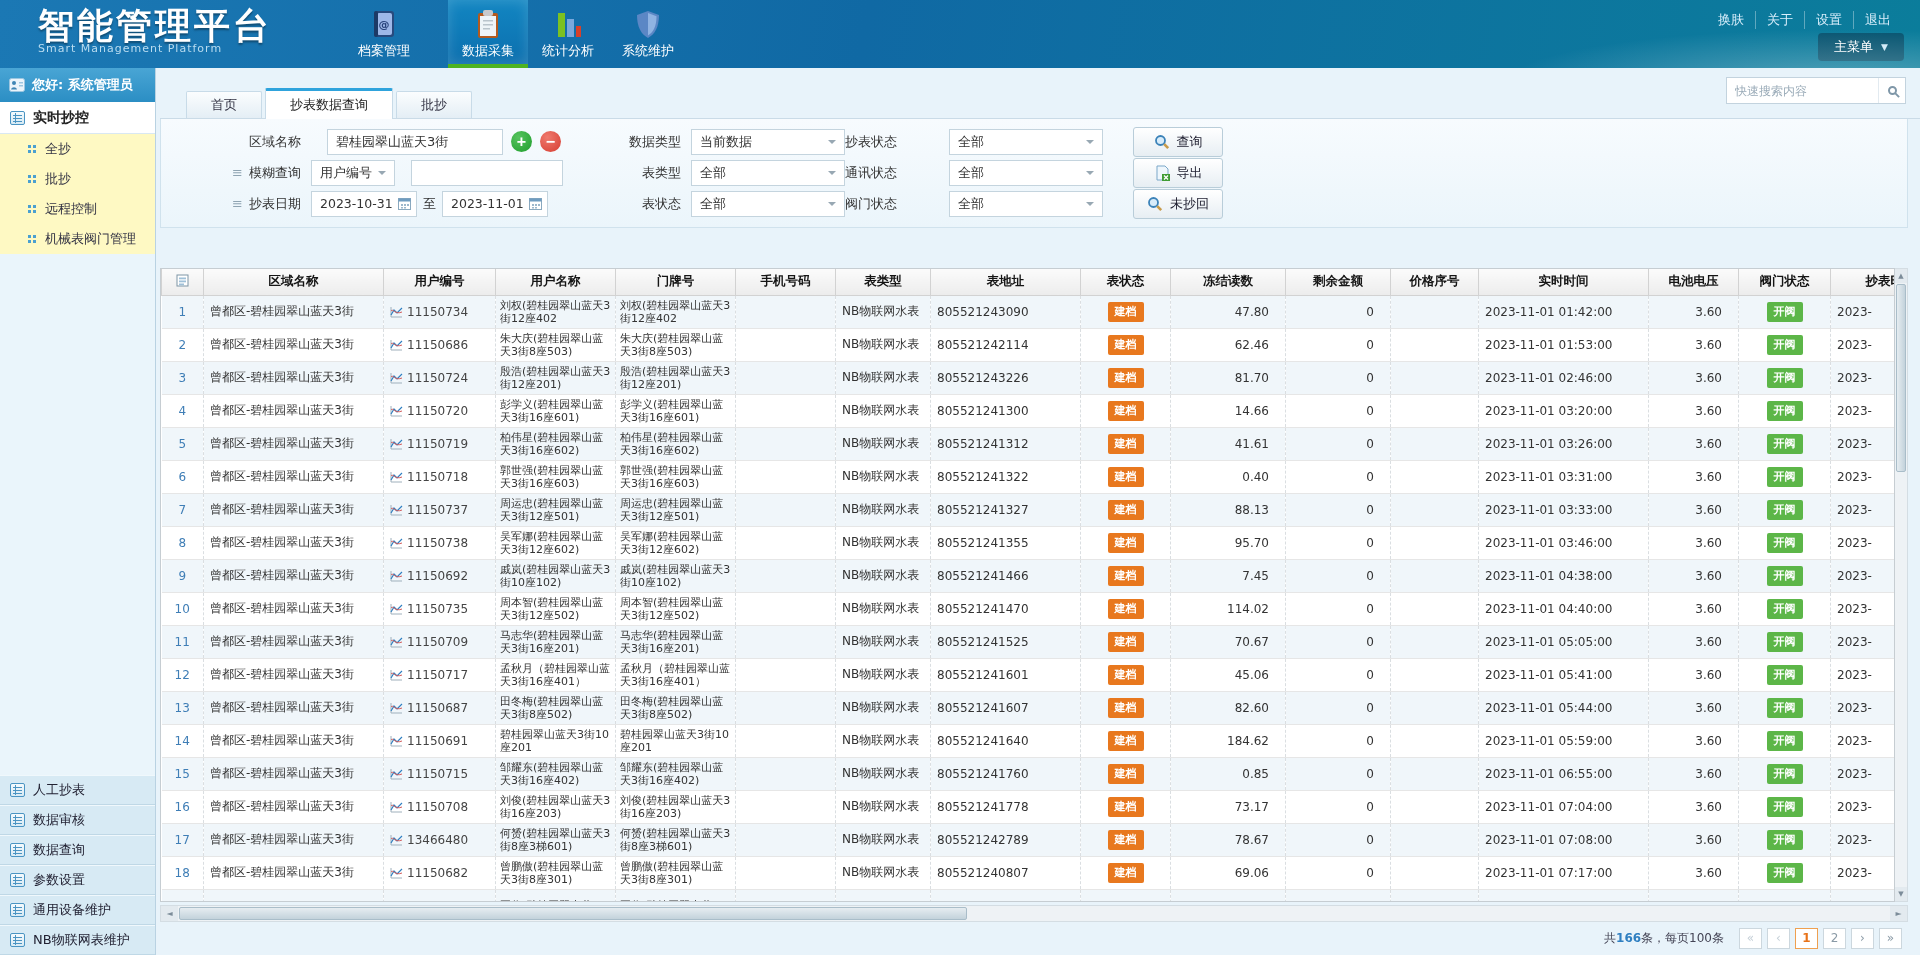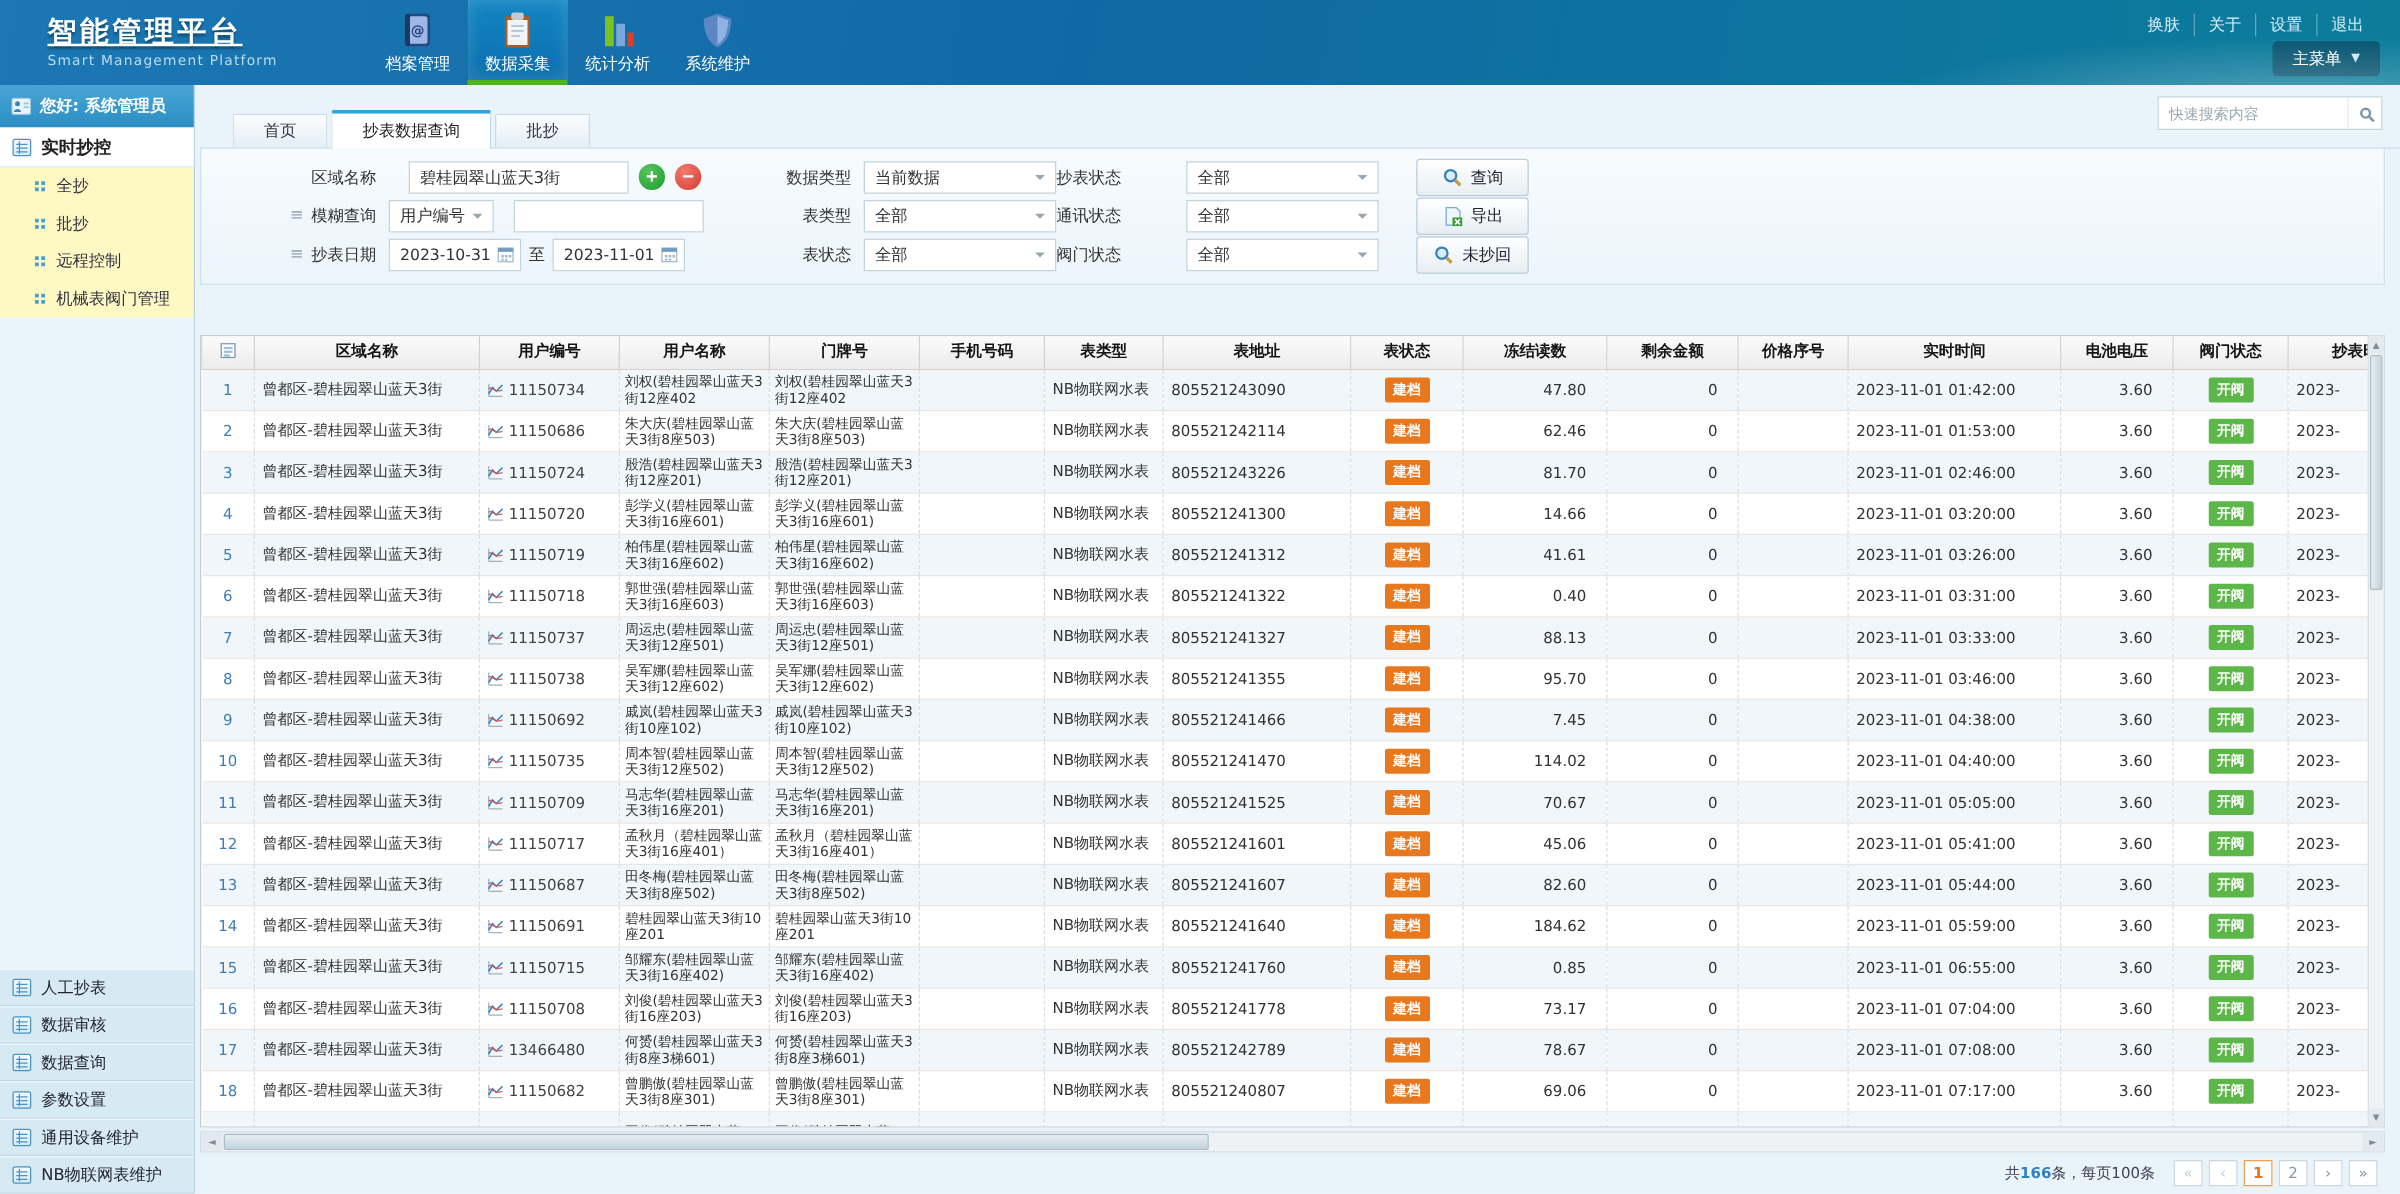--- a/index.html
+++ b/index.html
@@ -6,27 +6,27 @@
   html,body { width:1920px; height:955px; overflow:hidden;
     font-family:"DejaVu Sans","Liberation Sans",sans-serif; }
   .app { width:1920px; height:955px; display:flex; flex-direction:column; background:#e8f3fa; }
 
   
   .topbar { flex:0 0 68px; height:68px; position:relative; display:flex; color:#fff;
     background:linear-gradient(100deg,#1b78b4 0%,#1069a4 45%,#0b7d9b 100%); }
   .topbar::after { content:''; position:absolute; right:0; bottom:0; width:460px; height:46px;
     background:radial-gradient(ellipse at 82% 130%,rgba(255,255,255,.30),transparent 62%); pointer-events:none; }
   .logo { margin:10px 0 0 38px; }
-  .logo-title { font-size:23px; font-weight:bold; letter-spacing:3px; line-height:32px; text-shadow:0 2px 2px rgba(0,0,0,.35);text-decoration:underline; }
+  .logo-title { font-size:36px; font-weight:bold; letter-spacing:3px; line-height:32px; text-shadow:0 2px 2px rgba(0,0,0,.35); }
   .logo-sub { font-size:11px; color:#b9dcf0; letter-spacing:1px; }
   .topnav { display:flex; margin-left:72px; height:68px; }
   .nav-item { width:80px; display:flex; flex-direction:column; align-items:center; justify-content:flex-end;
     padding-bottom:8px; gap:3px; font-size:13px; cursor:pointer; }
   .nav-item.active { background:linear-gradient(#1286c2,#0c6fae); box-shadow:inset 0 0 14px rgba(255,255,255,.18);
-    border-bottom:4px solid #4eb321; padding-bottom:4px; }
+    border-bottom:4px solid #4eb321; padding-bottom:4px;margin-left:24px; }
   .nav-ico { height:32px; display:flex; align-items:flex-end; }
   .top-links { position:absolute; top:11px; right:18px; font-size:13px; color:#d8eefb; display:flex;font-family:Liberation Mono, monospace; }
   .top-link { padding:0 11px; cursor:pointer; }
   .top-link + .top-link { border-left:1px solid rgba(255,255,255,.35); }
   .main-menu { position:absolute; right:16px; bottom:7px; background:rgba(6,52,79,.55); padding:5px 16px;
     border-radius:4px; font-size:13px; color:#fff; display:flex; align-items:center; gap:8px; cursor:pointer; }
   .mm-caret { font-size:9px; color:#cfe9f7; }
 
   
   .main-area { flex:1; display:flex; min-height:0; }

